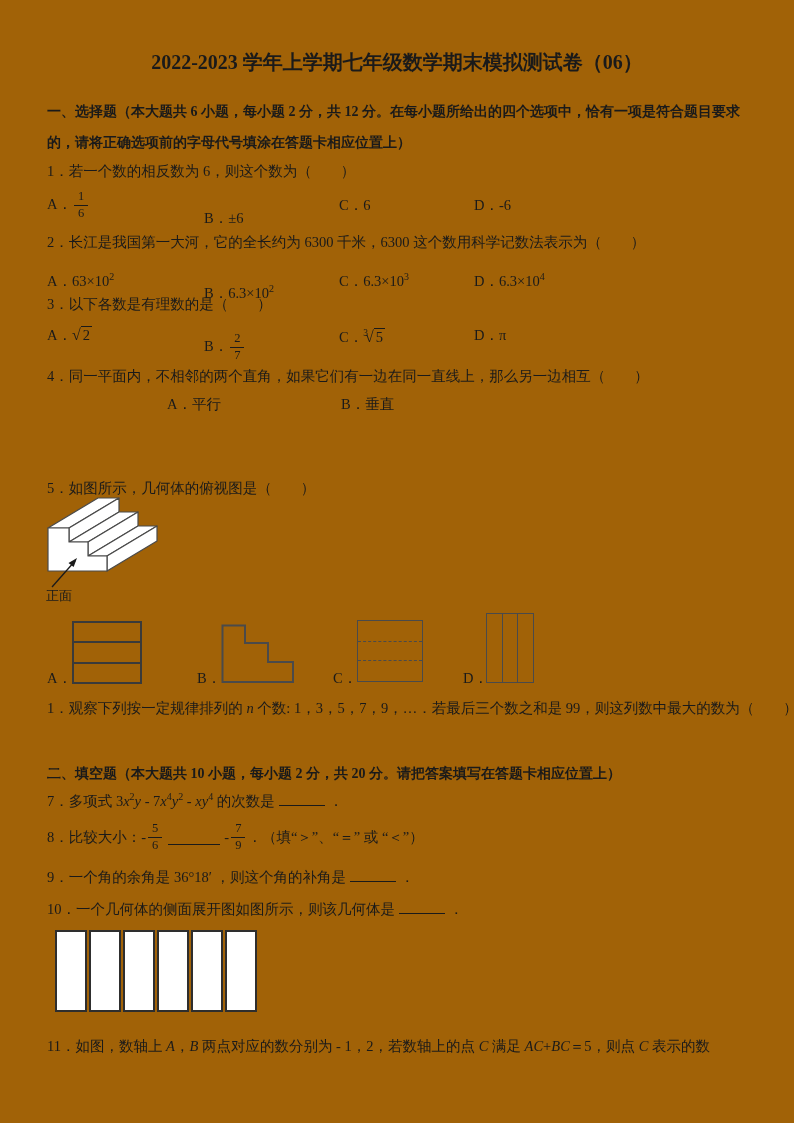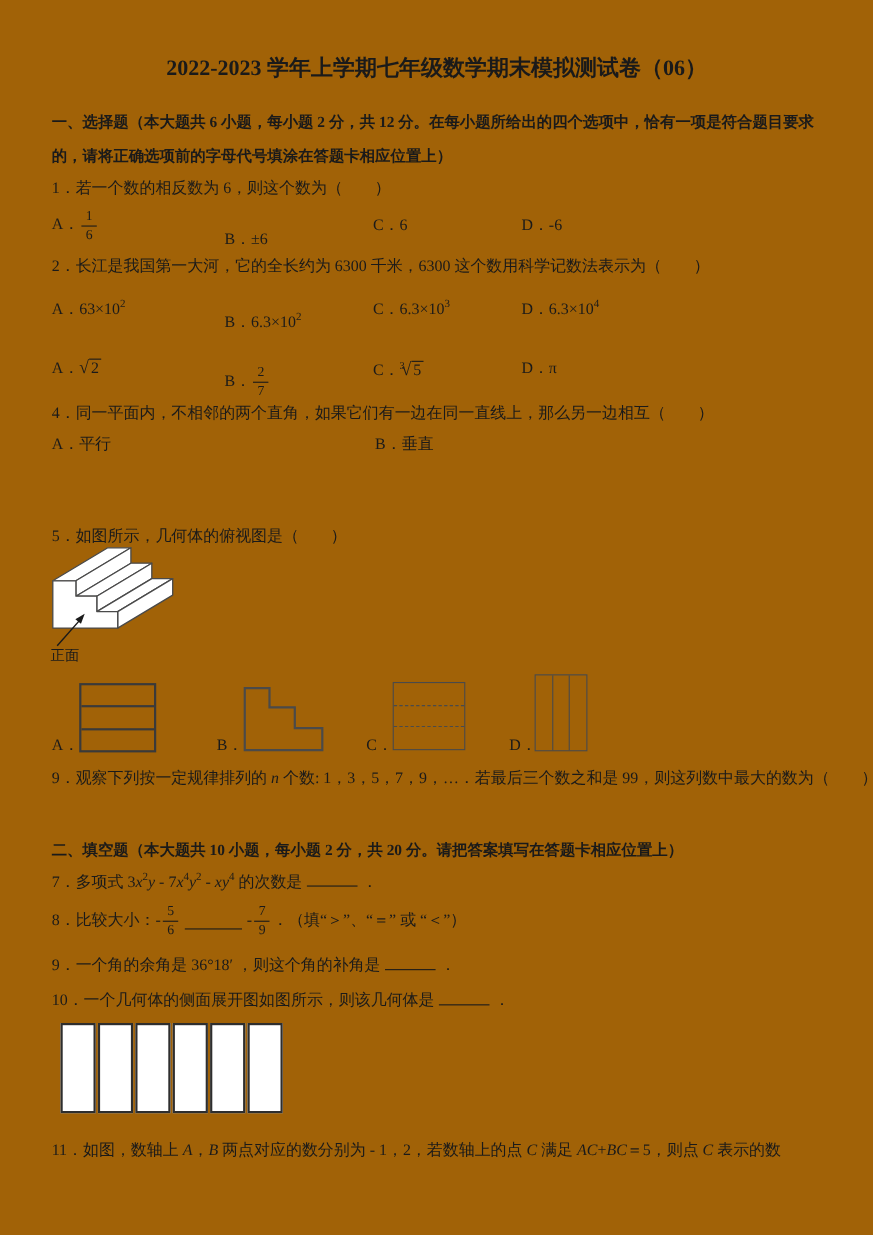--- a/index.html
+++ b/index.html
@@ -11,21 +11,21 @@
   }
   .abs{position:absolute;left:47px;width:706px;white-space:nowrap;}
   .wrap{white-space:normal;}
   .title{left:0;width:794px;text-align:center;font-weight:bold;font-size:20px;line-height:24px;}
   .sec-heading{font-weight:bold;font-size:14px;line-height:31px;}
   .row4{display:flex;align-items:center;}
   .row4 > div:nth-child(1){width:157px;}
   .row4 > div:nth-child(2){width:135px;margin-top:25px;}
   .row4 > div:nth-child(3){width:135px;}
   .row2{display:flex;}
-  .row2 > div:first-child{width:294px;}
+  .row2 > div:first-child{width:294px;text-align:center;}
   .frac{display:inline-block;vertical-align:middle;text-align:center;line-height:1.1;font-size:12.5px;margin:0 2px;}
   .frac .num{display:block;border-bottom:1px solid #1a1a1a;padding:0 4px 1px;}
   .frac .den{display:block;padding:1px 4px 0;}
   .rad{white-space:nowrap;}
   .rad .sign{font-size:16px;}
   .rad .vinc{border-top:1.2px solid #1a1a1a;padding:0 2px;}
   .rad .idx{font-size:9.5px;vertical-align:super;margin-right:-3px;}
   .sup{font-size:10px;vertical-align:super;line-height:0;}
   .blank{display:inline-block;width:46px;height:15px;border-bottom:1px solid #1a1a1a;margin:0 4px;vertical-align:baseline;}
   .blank.w{width:52px;}
@@ -66,20 +66,21 @@
   </div>
 
   <div class="abs" style="top:232px">2．长江是我国第一大河，它的全长约为 6300 千米，6300 这个数用科学记数法表示为（　　）</div>
   <div class="abs row4" style="top:258px">
     <div><span>A．63×10</span><span class="sup">2</span></div>
     <div><span>B．6.3×10</span><span class="sup">2</span></div>
     <div><span>C．6.3×10</span><span class="sup">3</span></div>
     <div><span>D．6.3×10</span><span class="sup">4</span></div>
   </div>
 
+  <div class="abs" style="top:294px">3．以下各数是有理数的是（　　）</div>
   <div class="abs row4" style="top:316px;height:38px">
     <div>
       <span>A．</span><span class="rad"><span class="sign">√</span><span class="vinc">2</span></span>
     </div>
     <div>
       <span>B．</span><span class="frac"><span class="num">2</span><span class="den">7</span></span>
     </div>
     <div>
       <span>C．</span><span class="rad"><span class="idx">3</span><span class="sign">√</span><span class="vinc">5</span></span>
     </div>
@@ -134,21 +135,21 @@
     </div>
 
     <span class="optlabel" style="left:416px;top:58px">D．</span>
     <div class="figD" style="left:439px;top:3px">
       <div class="c"></div>
         <div class="c"></div>
         <div class="c"></div>
     </div>
   </div>
 
-  <div class="abs" style="top:698px"><span>9．观察下列按一定规律排列的 </span><i>n</i><span> 个数: 1，3，5，7，9，…．若最后三个数之和是 99，则这列数中最大的数为（　　）</span></div>
+  <div class="abs" style="top:698px"><span>1．观察下列按一定规律排列的 </span><i>n</i><span> 个数: 1，3，5，7，9，…．若最后三个数之和是 99，则这列数中最大的数为（　　）</span></div>
 
   <div class="abs wrap sec-heading" style="top:758px">二、填空题（本大题共 10 小题，每小题 2 分，共 20 分。请把答案填写在答题卡相应位置上）</div>
 
   <div class="abs" style="top:790px">
     <span><span>7．多项式 3</span><i>x</i><span class="sup">2</span><i>y</i><span> - 7</span><i>x</i><span class="sup">4</span><i>y</i><span class="sup">2</span><span> - </span><i>x</i><i>y</i><span class="sup">4</span><span> 的次数是</span></span><span class="blank"></span><span>．</span>
   </div>
 
   <div class="abs" style="top:818px;height:38px;display:flex;align-items:center">
     <span>8．比较大小：-</span>
       <span class="frac">

